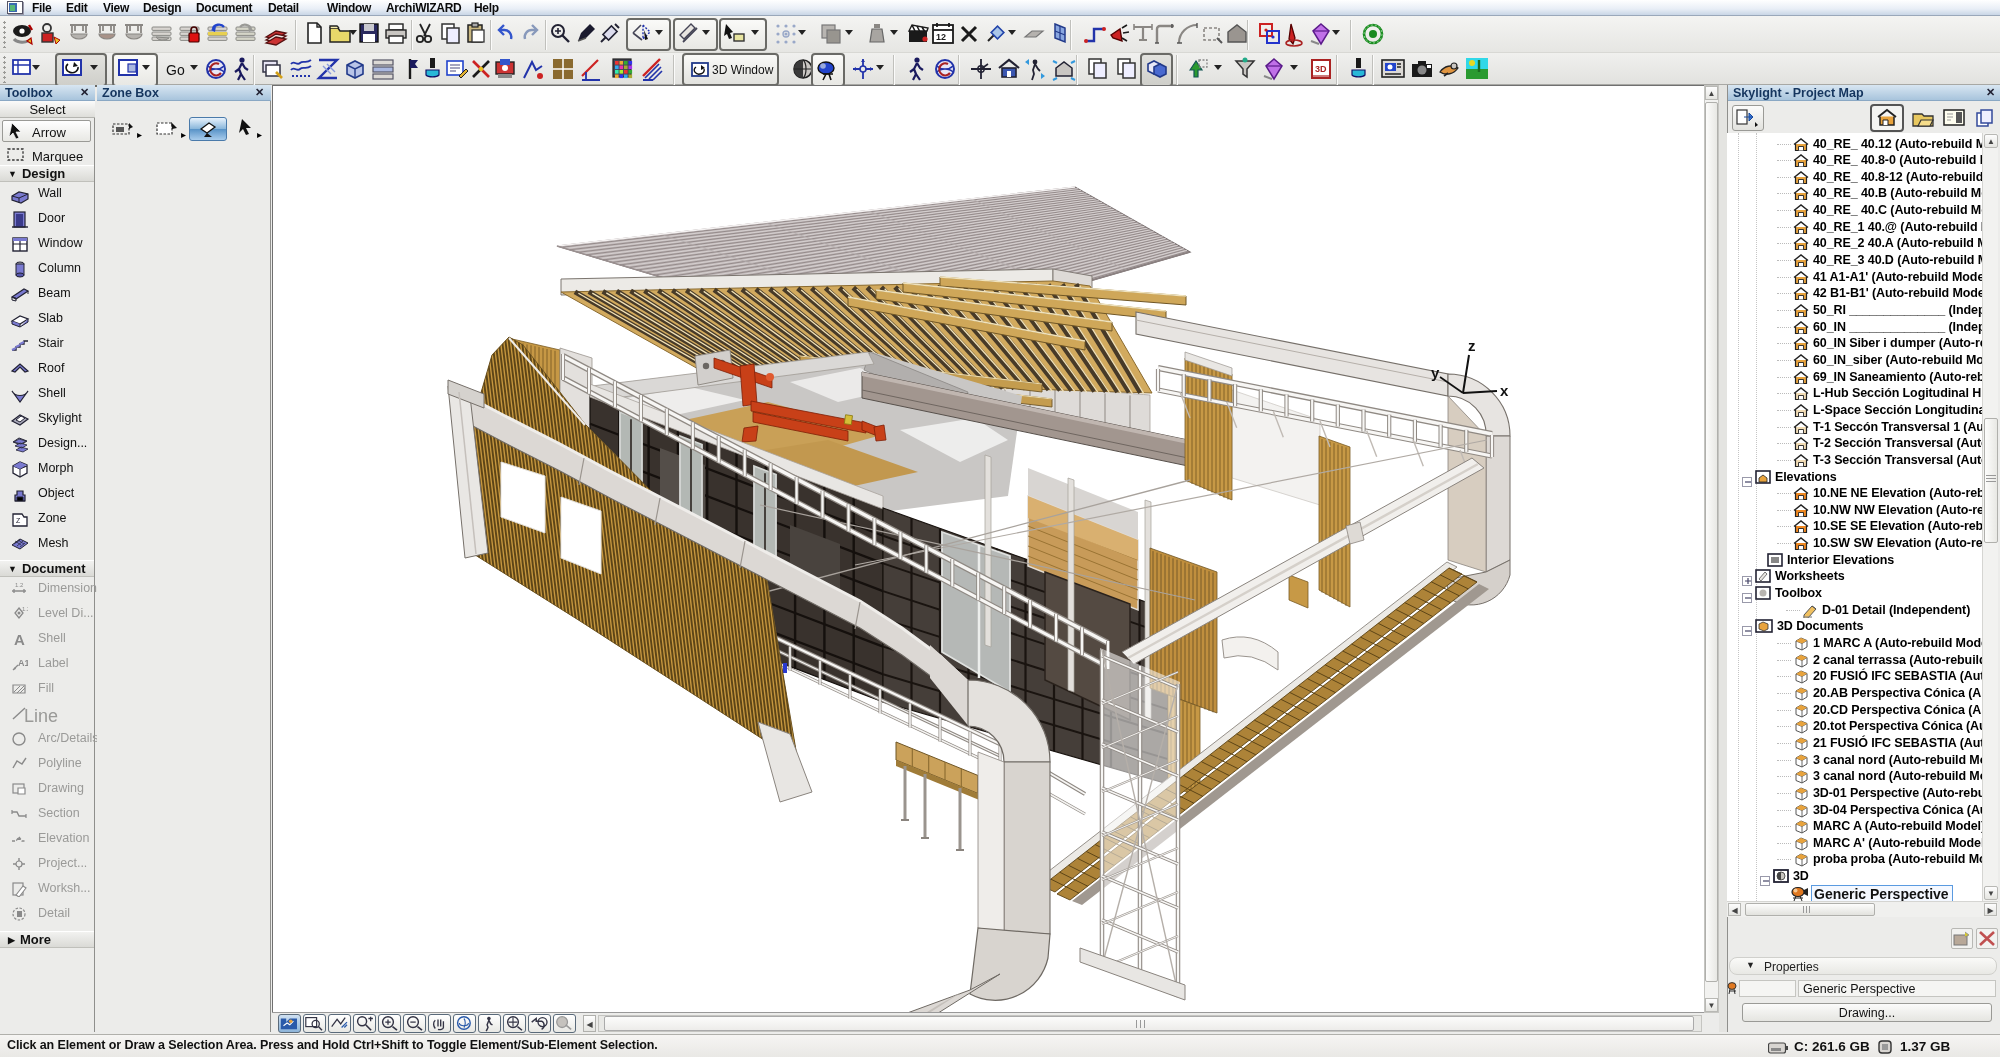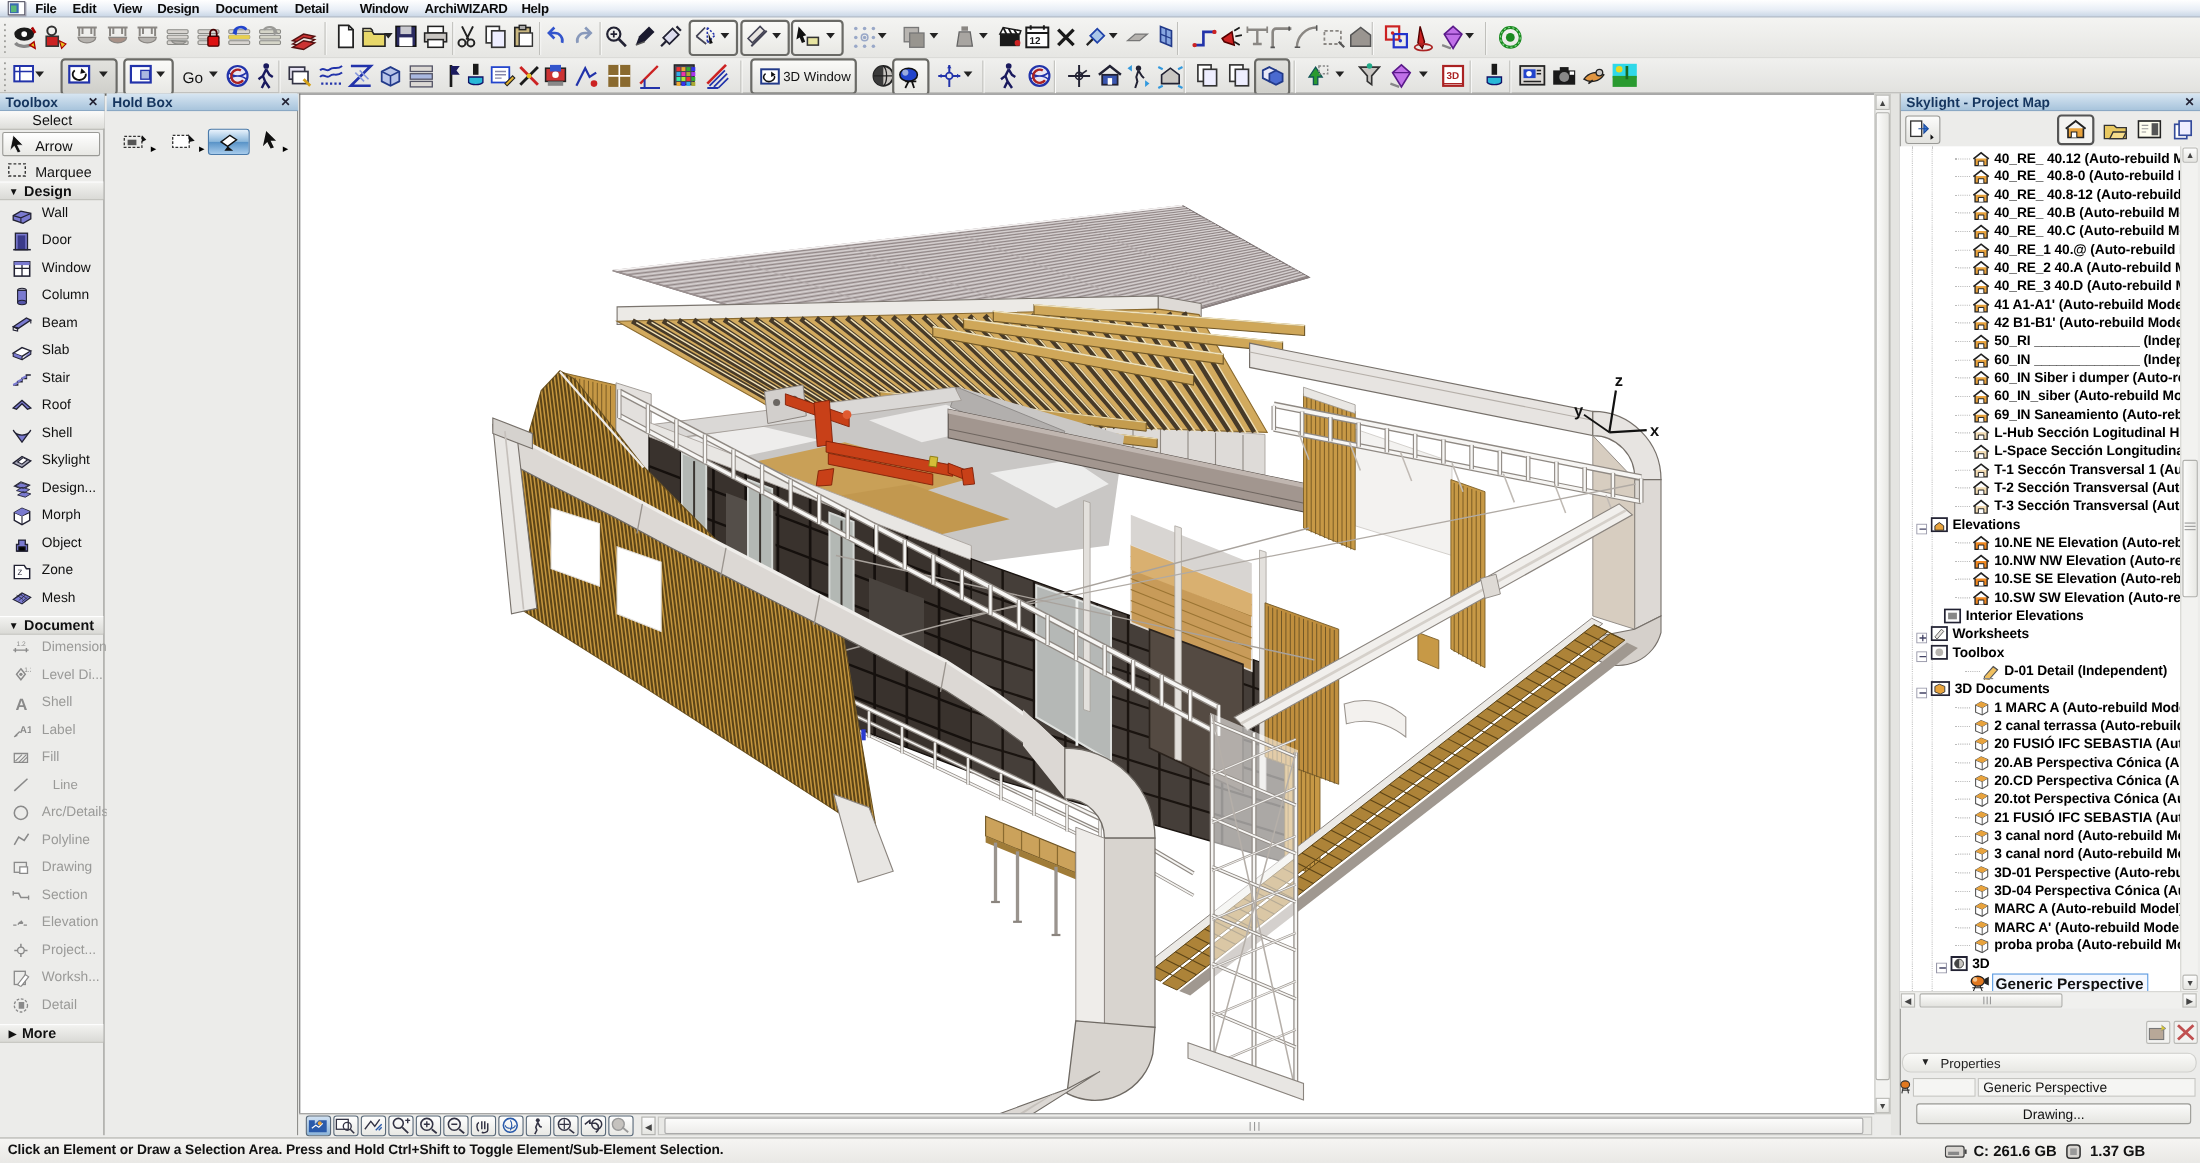--- a/index.html
+++ b/index.html
@@ -1462,21 +1462,21 @@
       </svg></div>
     <span style="position:absolute;left:38px;top:571px;font-size:12.5px;color:#9a9a98;white-space:nowrap">Label</span>
     <div style="position:absolute;left:10px;top:594px;width:18px;height:18px"><svg width="18" height="18" viewBox="0 0 18 18">
         <path d="M3 6h12v8H3z" fill="none" stroke="#8a8a8a" stroke-width="1.2"></path>
         <path d="M4 13l6-6M7 14l7-7M10 14l5-5" stroke="#8a8a8a" stroke-width="1"></path>
       </svg></div>
     <span style="position:absolute;left:38px;top:596px;font-size:12.5px;color:#9a9a98;white-space:nowrap">Fill</span>
     <div style="position:absolute;left:10px;top:619px;width:18px;height:18px"><svg width="18" height="18" viewBox="0 0 18 18">
         <path d="M3 15L15 4" stroke="#8a8a8a" stroke-width="1.4"></path>
       </svg></div>
-    <span style="position:absolute;left:48px;top:621px;font-size:12px;color:#9a9a98;white-space:nowrap">Line</span>
+    <span style="position:absolute;left:24px;top:621px;font-size:18px;color:#9a9a98;white-space:nowrap">Line</span>
     <div style="position:absolute;left:10px;top:644px;width:18px;height:18px"><svg width="18" height="18" viewBox="0 0 18 18">
         <circle cx="9" cy="10" r="6" fill="none" stroke="#8a8a8a" stroke-width="1.4"></circle>
       </svg></div>
     <span style="position:absolute;left:38px;top:646px;font-size:12.5px;color:#9a9a98;white-space:nowrap">Arc/Details</span>
     <div style="position:absolute;left:10px;top:669px;width:18px;height:18px"><svg width="18" height="18" viewBox="0 0 18 18">
         <path d="M3 14l4-7 5 3 4-6" fill="none" stroke="#8a8a8a" stroke-width="1.4"></path>
       </svg></div>
     <span style="position:absolute;left:38px;top:671px;font-size:12.5px;color:#9a9a98;white-space:nowrap">Polyline</span>
     <div style="position:absolute;left:10px;top:694px;width:18px;height:18px"><svg width="18" height="18" viewBox="0 0 18 18">
         <rect x="3" y="5" width="11" height="9" fill="none" stroke="#8a8a8a" stroke-width="1.2"></rect>
@@ -1505,21 +1505,21 @@
     <span style="position:absolute;left:38px;top:796px;font-size:12.5px;color:#9a9a98;white-space:nowrap">Worksh...</span>
     <div style="position:absolute;left:10px;top:819px;width:18px;height:18px"><svg width="18" height="18" viewBox="0 0 18 18">
         <circle cx="9" cy="10" r="6" fill="none" stroke="#8a8a8a" stroke-width="1.2" stroke-dasharray="2.5 1.5"></circle>
         <path d="M7 7h5v6H7z" fill="#8a8a8a"></path>
       </svg></div>
     <span style="position:absolute;left:38px;top:821px;font-size:12.5px;color:#9a9a98;white-space:nowrap">Detail</span>
     <div class="thdr" style="top:846px"><span class="tri">▶</span>More</div>
   </div>
 <div class="px" style="left:97px;top:85px;width:174px;height:947px;border-right:1px solid #8f8f8c">
     <div class="ptit" style="width:174px">
-      <span>Hold Box</span>
+      <span>Zone Box</span>
       <span class="pclose" style="left:158px">✕</span>
     </div>
     <div style="position:absolute;left:14px;top:34px;width:24px;height:20px"><svg width="24" height="20" viewBox="0 0 24 20">
         <rect x="2" y="5" width="16" height="10" fill="none" stroke="#333" stroke-width="1.2" stroke-dasharray="2.5 1.5"></rect>
         <rect x="5" y="8" width="8" height="5" fill="#555"></rect>
         <path d="M18 4l4 4-4 2z" fill="#111"></path>
       </svg></div>
     <span style="position:absolute;left:40px;top:44px;font-size:10px">▸</span>
     <div style="position:absolute;left:58px;top:34px;width:24px;height:20px"><svg width="24" height="20" viewBox="0 0 24 20">
         <rect x="2" y="4" width="15" height="11" fill="#fff" stroke="#333" stroke-width="1.2" stroke-dasharray="2.5 1.5"></rect>

